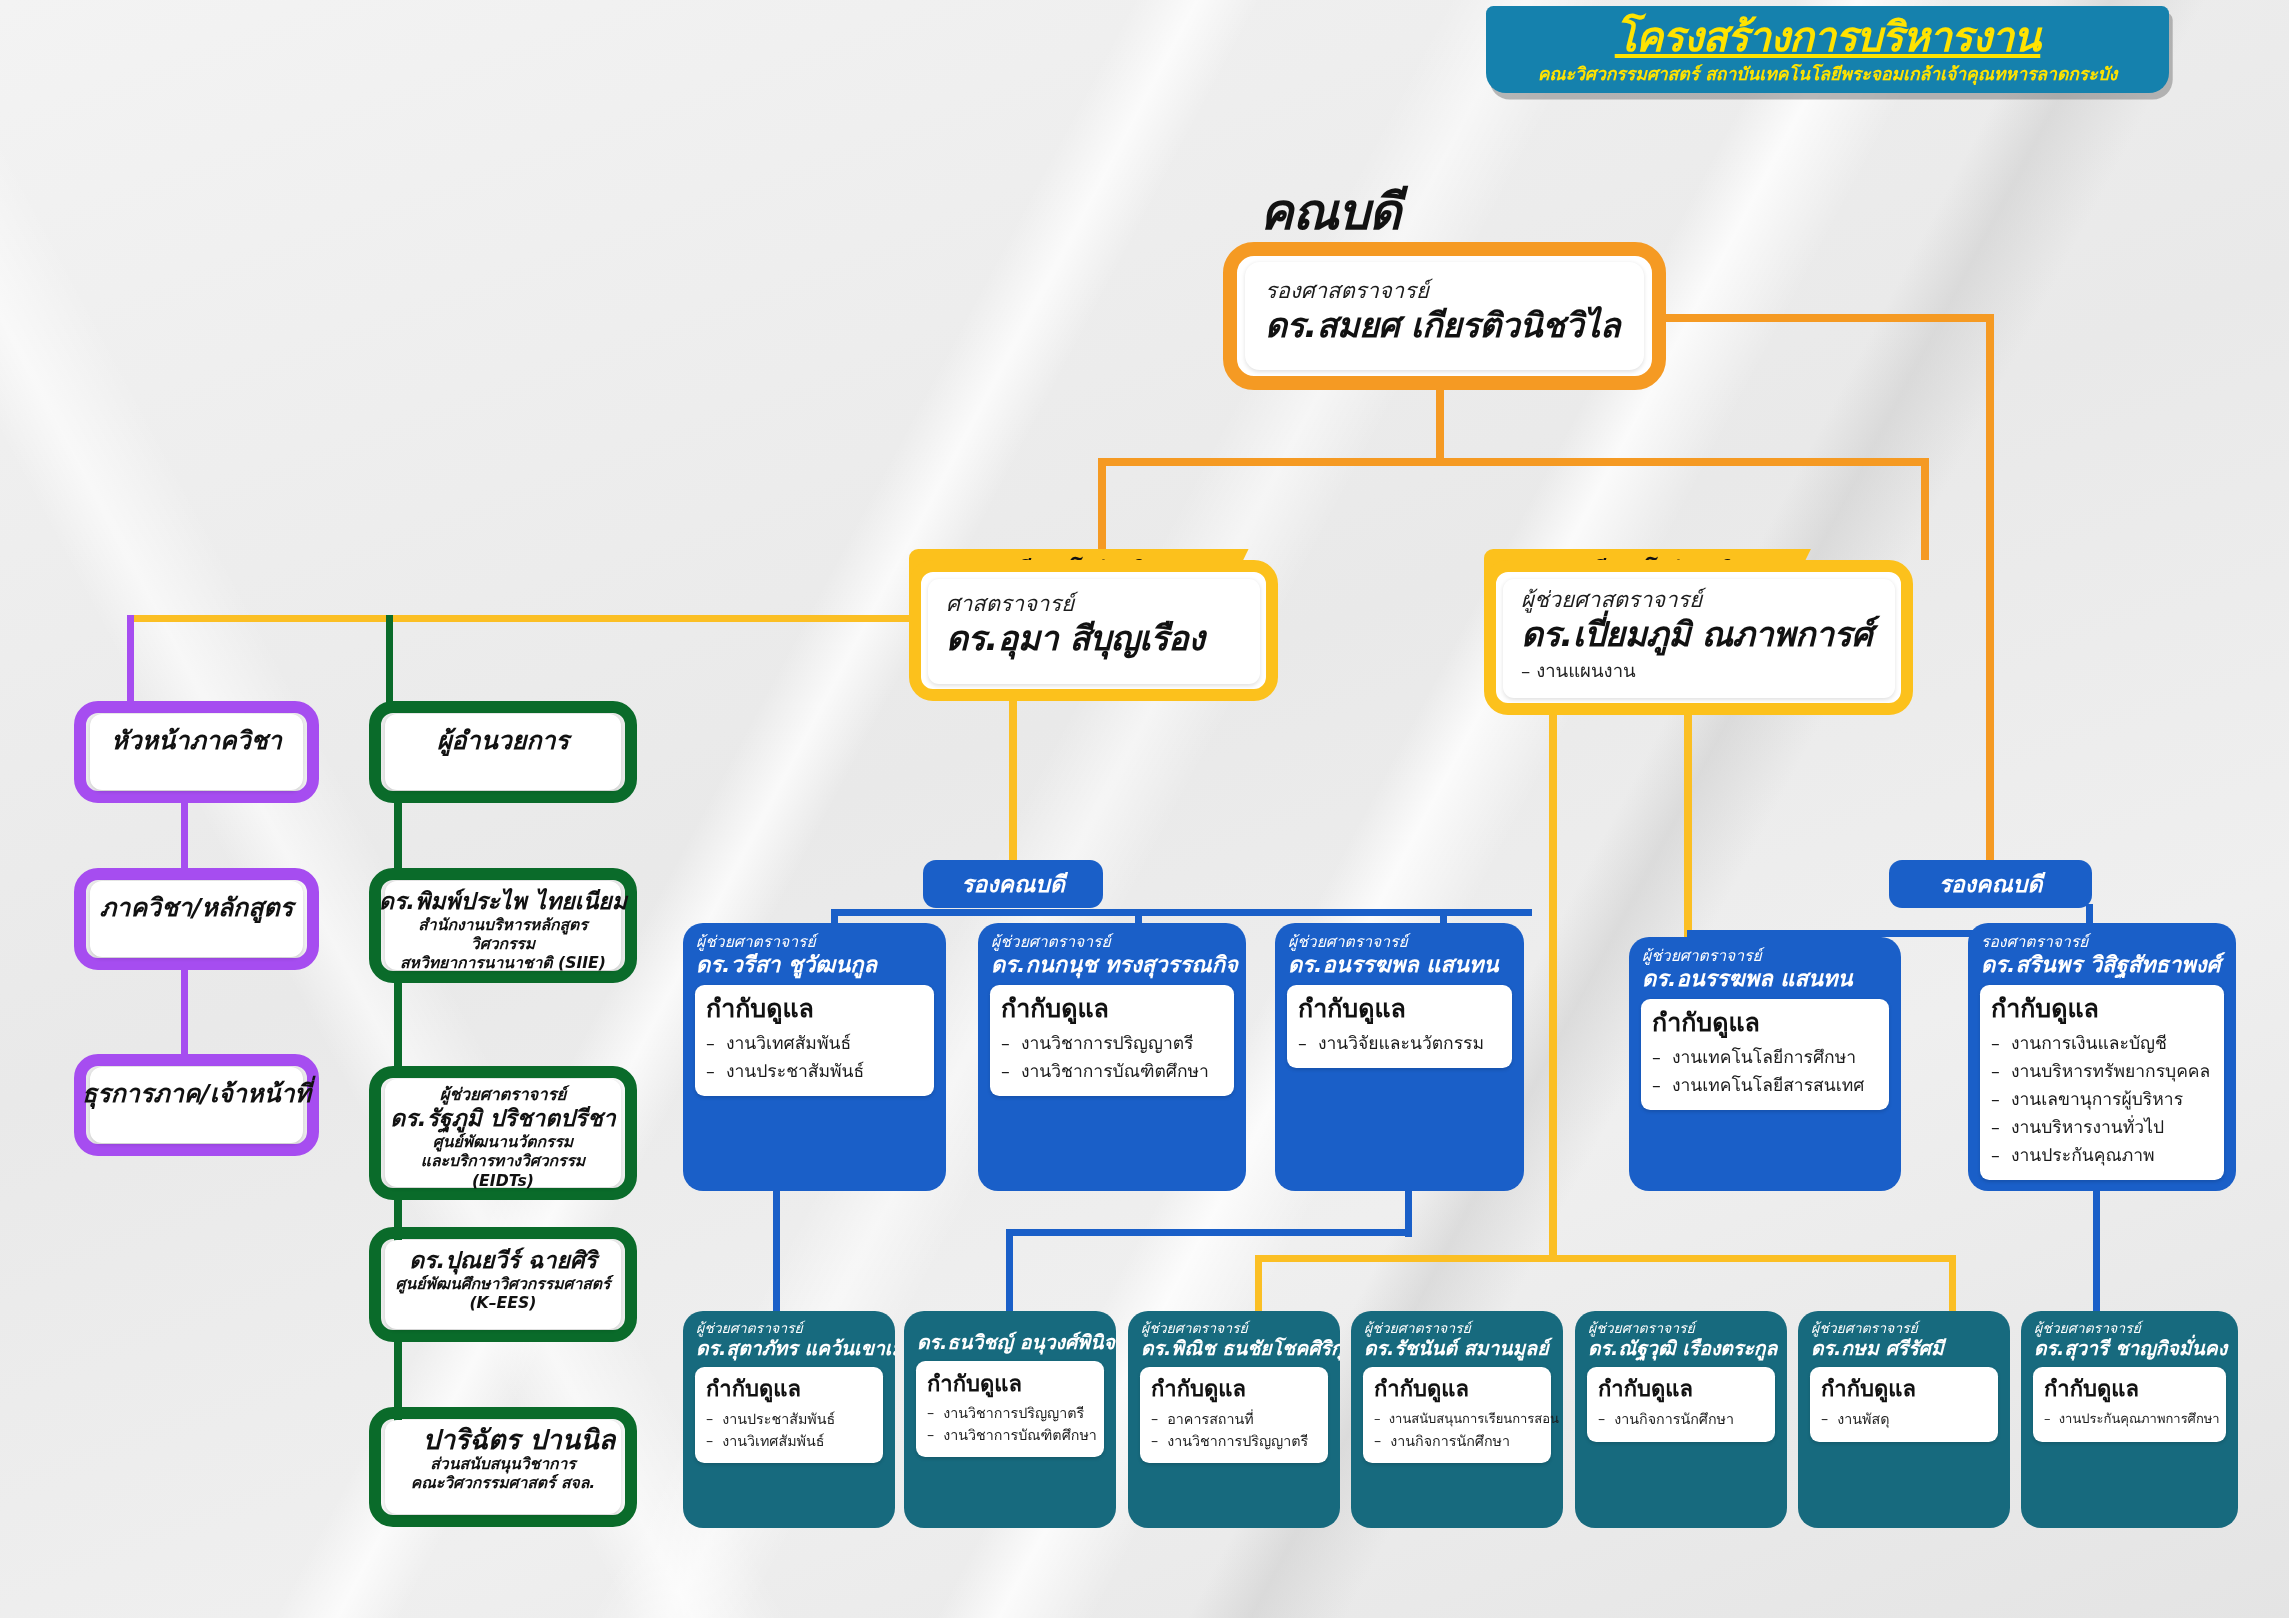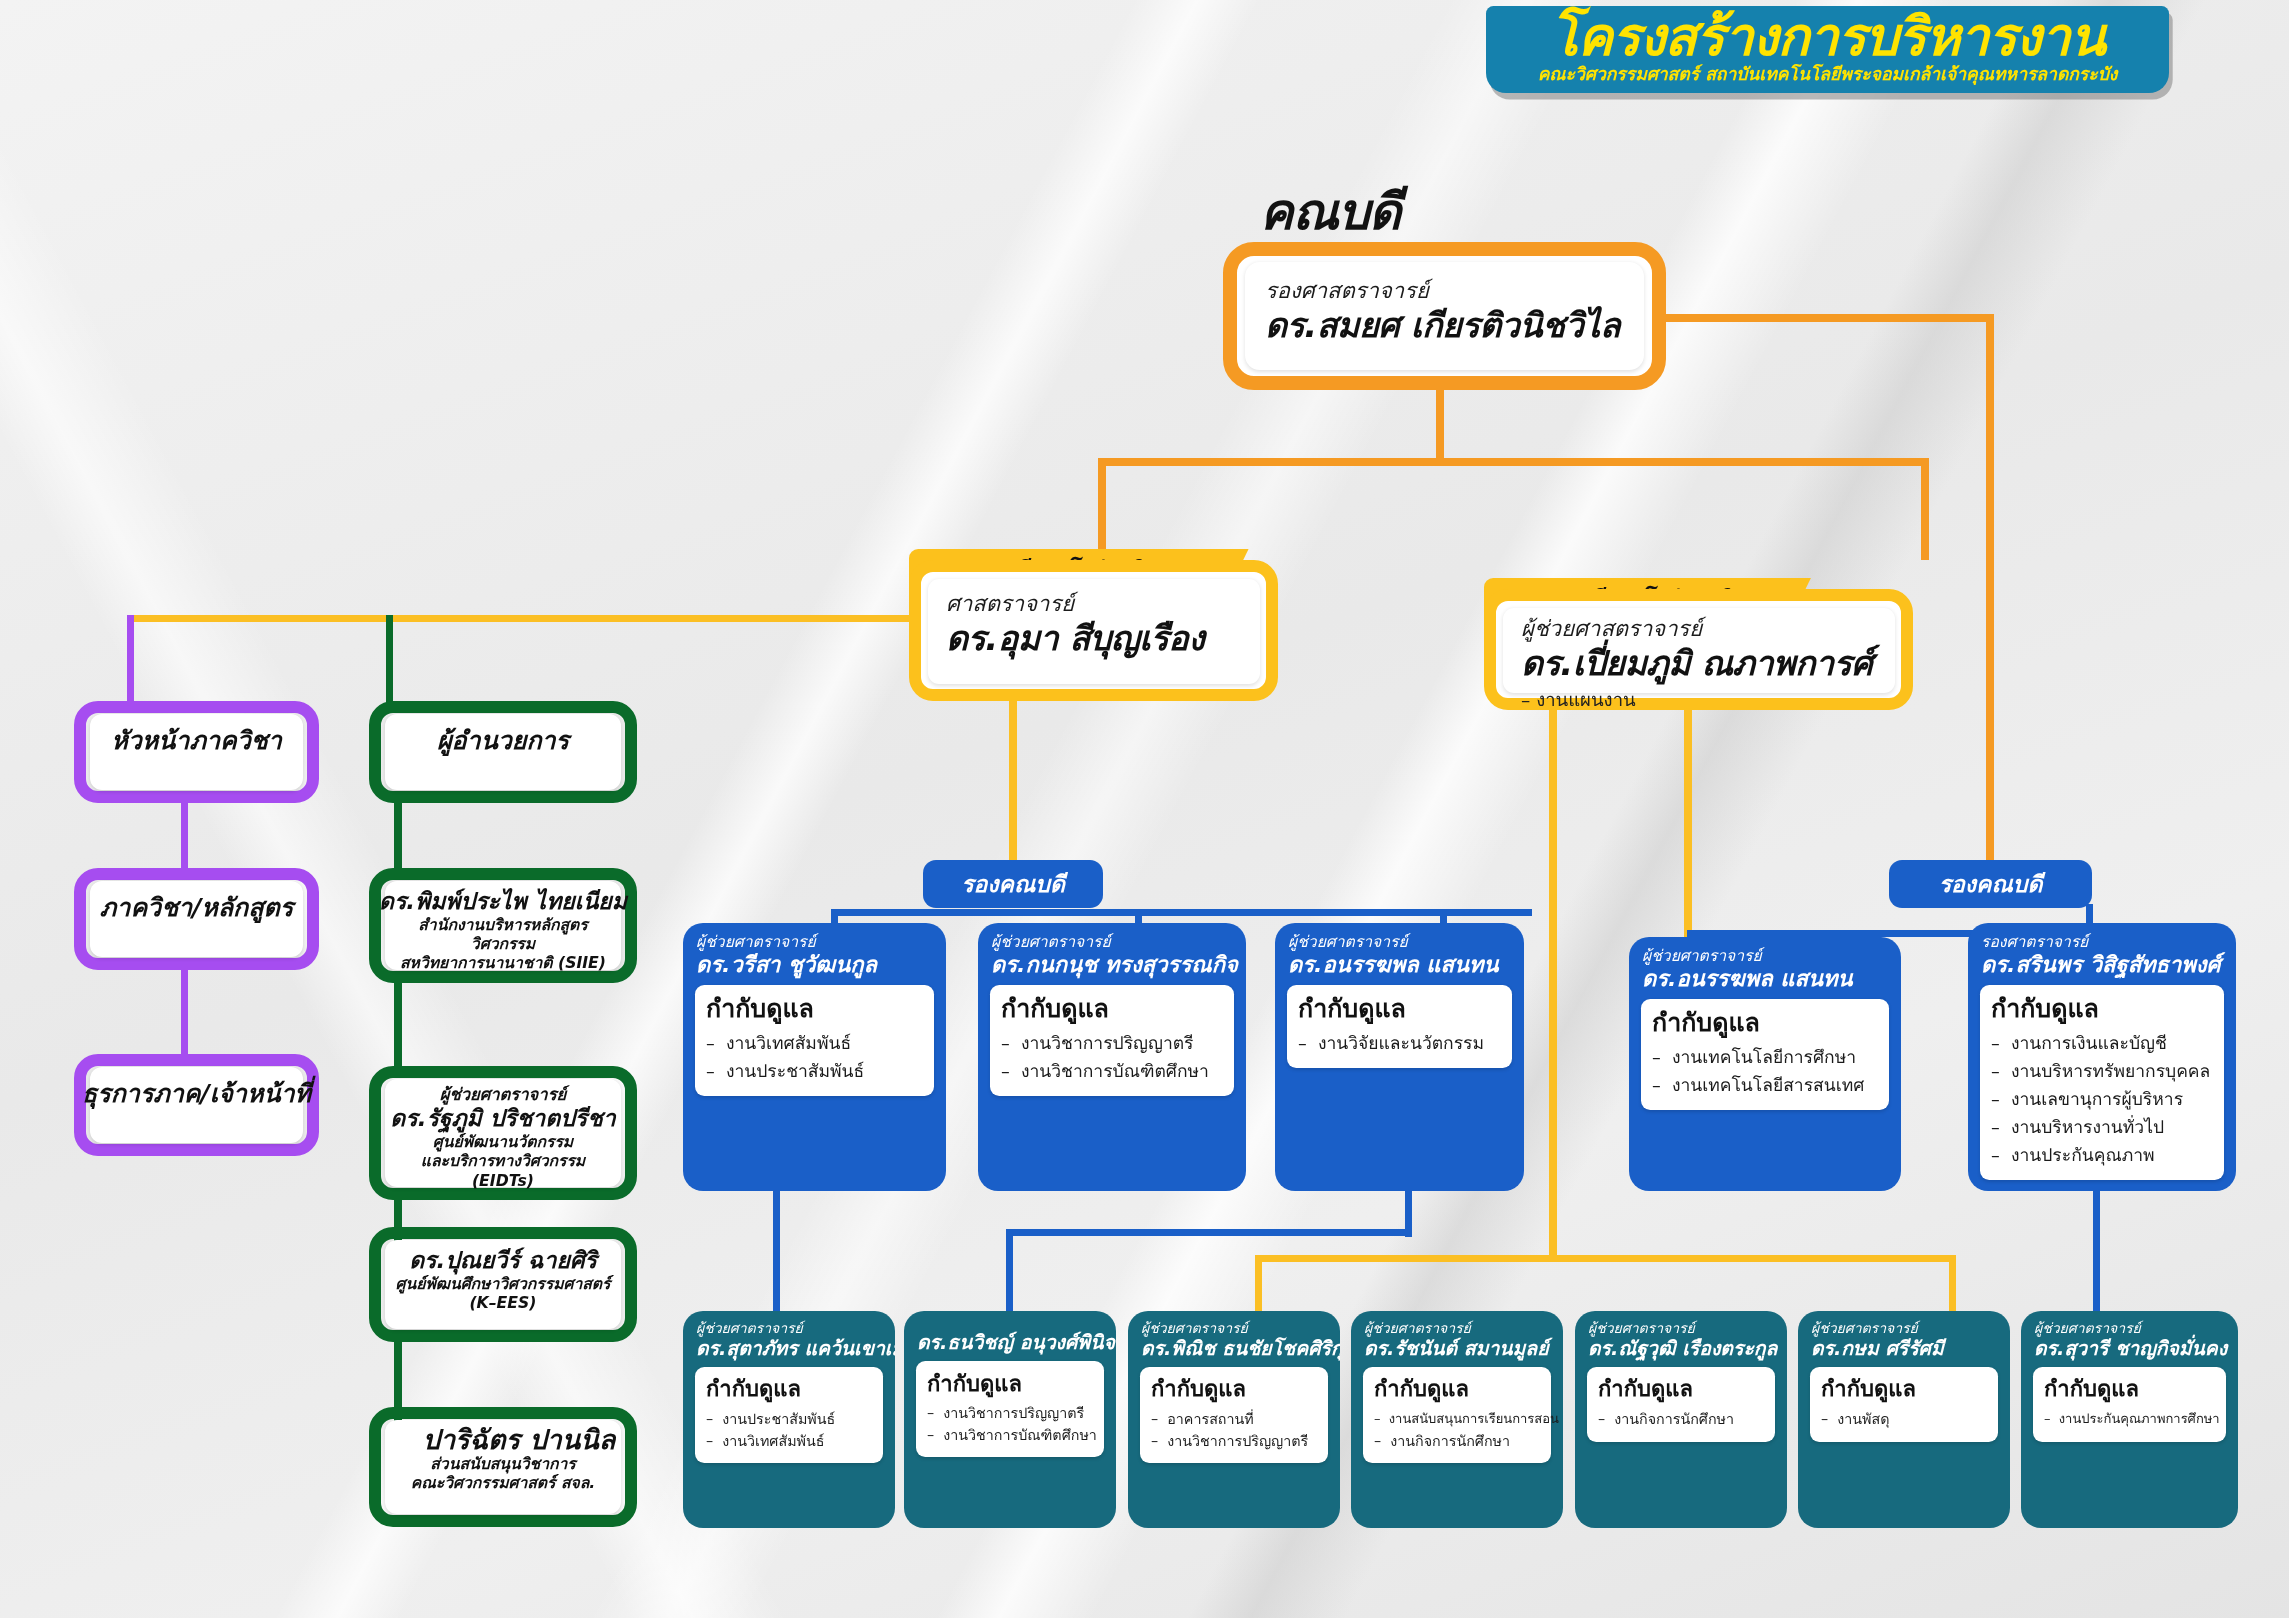--- a/index.html
+++ b/index.html
@@ -30,22 +30,23 @@
 
   
   #banner{
     position:absolute;left:1486px;top:5.5px;width:683px;height:87px;
     background:#1581ad;border-radius:7.4px 7.4px 20px 20px;
     box-shadow:3.7px 6.5px 0 rgba(130,130,130,.55);
     text-align:center;overflow:hidden;
   }
   #banner .t1{
     color:#ffe300;font-weight:bold;font-style:italic;
-    font-size:53px;line-height:52px;margin-top:5.5px;letter-spacing:-0.9px;
+    font-size:41px;line-height:52px;margin-top:5.5px;letter-spacing:-0.9px;
     white-space:nowrap;
+    text-decoration:underline;
   }
   #banner .t2{
     color:#ffe300;font-weight:bold;font-style:italic;
     font-size:17.5px;line-height:22px;white-space:nowrap;
   }
 
   
   #deanWrap{position:absolute;left:1223px;top:242px;width:443px;height:148px;}
   #deanWrap .frame{
     position:absolute;inset:0;border:14.8px solid #f59a23;border-radius:31px;
@@ -184,21 +185,21 @@
 
   <div class="ycard" style="left:909px;top:549px;width:369px;height:152px;">
     <div class="tab">รองคณบดีอาวุโสฝ่ายวิชาการ</div>
     <div class="frame"></div>
     <div class="inner">
       <div class="rank">ศาสตราจารย์</div>
       <div class="pname">ดร.อุมา สีบุญเรือง</div>
     </div>
   </div>
 
-  <div class="ycard" style="left:1484px;top:578px;width:429px;height:132px;">
+  <div class="ycard" style="left:1484px;top:549px;width:429px;height:166px;">
     <div class="tab">รองคณบดีอาวุโสฝ่ายบริหาร</div>
     <div class="frame"></div>
     <div class="inner" style="padding:7.4px 18.5px;">
       <div class="rank">ผู้ช่วยศาสตราจารย์</div>
       <div class="pname">ดร.เปี่ยมภูมิ  ณภาพการศ์</div>
       <div class="sub">–  งานแผนงาน</div>
     </div>
   </div>
 
   <div class="simple purple" style="left:74px;top:701px;width:245px;height:102px;">

